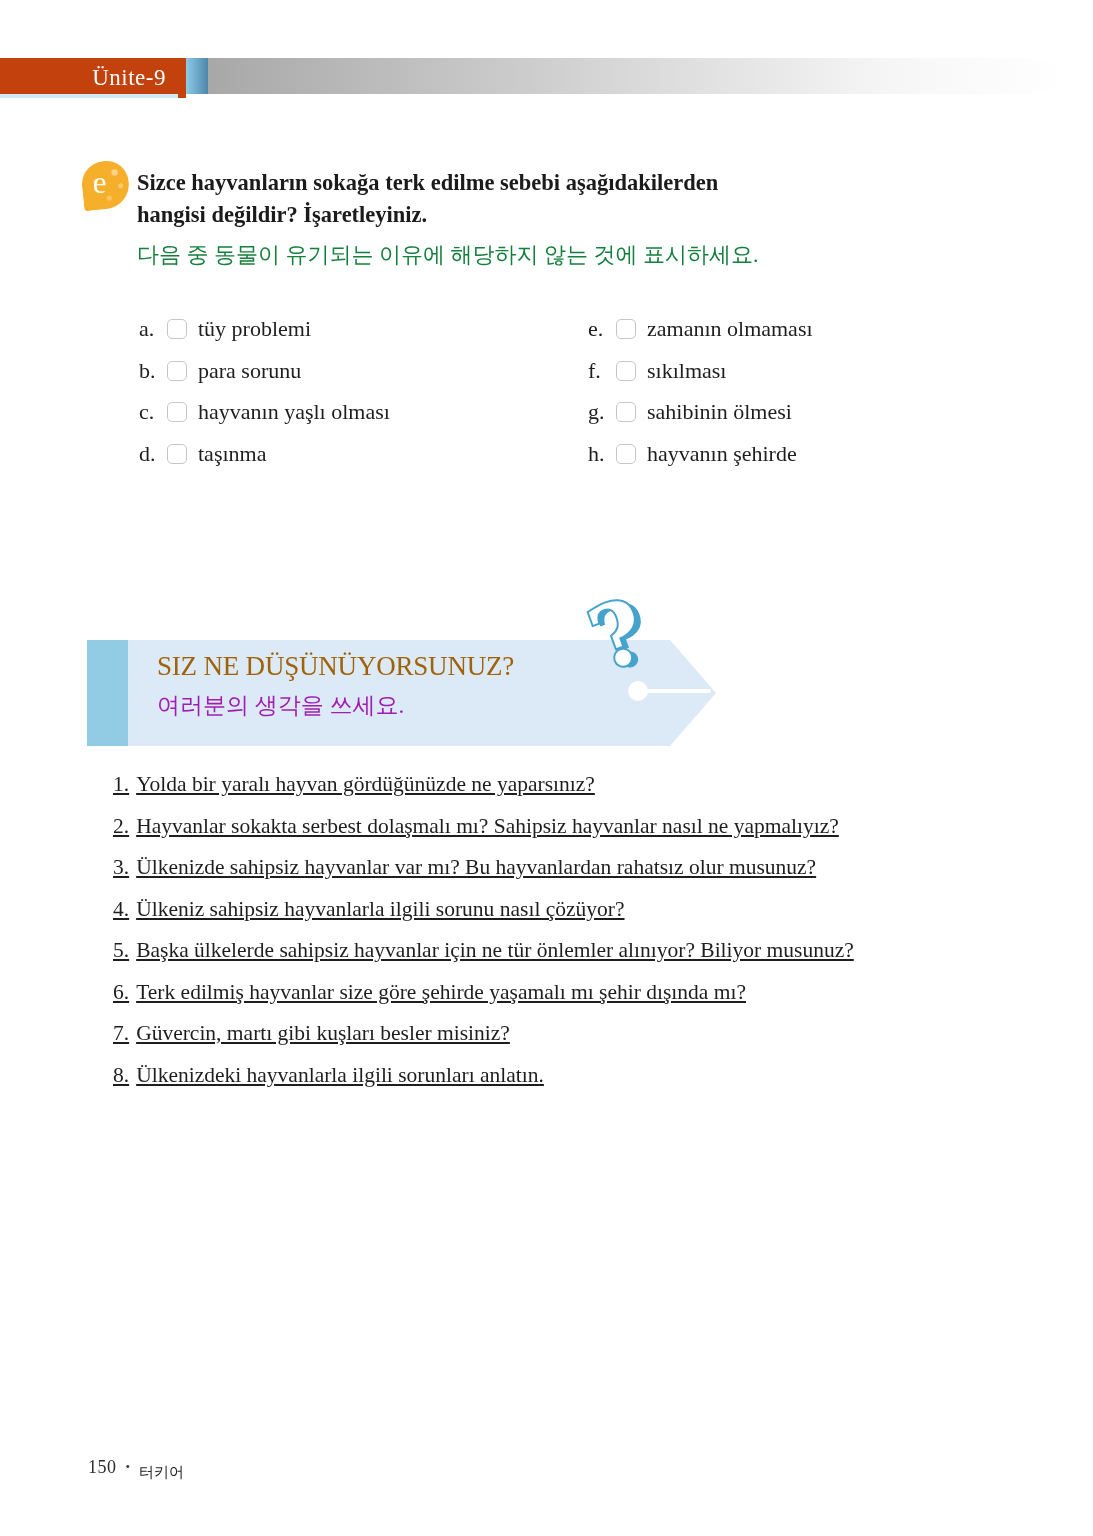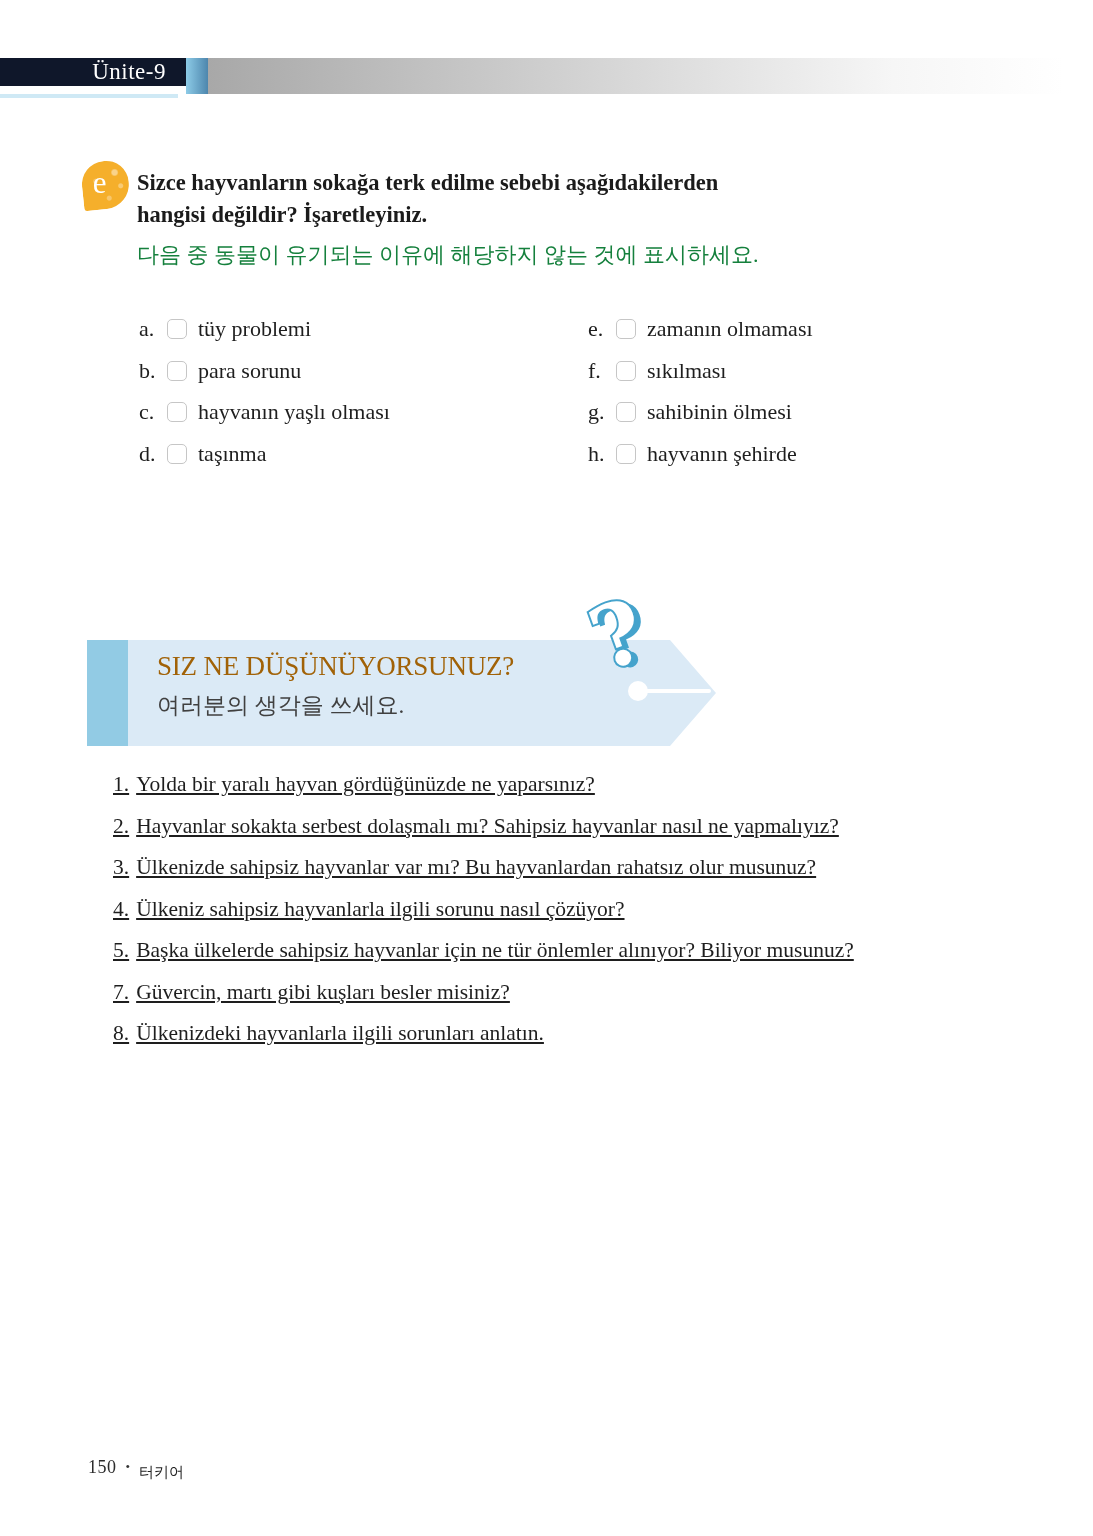--- a/index.html
+++ b/index.html
@@ -3,22 +3,22 @@
 <meta charset="utf-8">
 <style>
   html,body { margin:0; padding:0; background:#ffffff; }
   .page {
     position:relative; width:1093px; height:1536px; background:#ffffff;
     font-family:"Liberation Serif", serif; color:#1e1e1e; overflow:hidden;
   }
 
   
   .hdr-blue {
-    position:absolute; left:0; top:58px; width:186px; height:28px;
-    background:#0f172a; display:flex; align-items:center; justify-content:flex-end;
+    position:absolute; left:0; top:58px; width:186px; height:40px;
+    background:#c2410c; display:flex; align-items:center; justify-content:flex-end;
     padding-right:20px; box-sizing:border-box;
   }
   .hdr-blue span { color:#ffffff; font-size:23px; letter-spacing:0.5px; }
   .hdr-fade {
     position:absolute; left:186px; top:58px; width:22px; height:36px;
     background:linear-gradient(to right,#8dcbe7,#4d86ad);
   }
   .hdr-gray {
     position:absolute; left:208px; top:58px; width:856px; height:36px;
     background:linear-gradient(to right,#a8a8a8,#dedede 55%,#f6f6f6 80%,#ffffff);
@@ -64,21 +64,21 @@
 
   
   .banner-dark  { position:absolute; left:87px;  top:640px; width:41px;  height:106px; background:#92cbe4; }
   .banner-main  { position:absolute; left:128px; top:640px; width:542px; height:106px; background:#dbeaf6; }
   .banner-arrow { position:absolute; left:670px; top:640px; width:46px;  height:106px; background:#dbeaf6;
                   clip-path:polygon(0 0, 100% 50%, 0 100%); }
   .banner-line   { position:absolute; left:645px; top:689px; width:66px; height:4px; background:#ffffff; border-radius:2px; z-index:3; }
   .banner-circle { position:absolute; left:628px; top:681px; width:20px; height:20px; background:#ffffff; border-radius:50%; z-index:4; }
   .banner-text  { position:absolute; left:157px; top:651px; z-index:2; }
   .banner-title { font-size:27px; color:#a16207; letter-spacing:-0.2px; }
-  .banner-sub   { margin-top:8px; font-size:23px; color:#404040;
+  .banner-sub   { margin-top:8px; font-size:23px; color:#a21caf;
                   font-family:"Liberation Serif","DejaVu Sans",sans-serif; }
   .qmark { position:absolute; left:572px; top:583px; width:80px; height:108px; z-index:5; overflow:visible; }
 
   
   .questions { position:absolute; left:113px; top:772px; width:880px; }
   .q-row { margin-bottom:16.5px; font-size:21.5px; line-height:25px; white-space:nowrap;text-decoration:underline; }
   .q-num { margin-right:7px; }
 
   
   .footer { position:absolute; left:88px; top:1452px; display:flex; align-items:center; color:#2c2c2c; }
@@ -184,20 +184,23 @@
     <div class="q-row">
       <span class="q-num">3.</span><span class="q-text">Ülkenizde sahipsiz hayvanlar var mı? Bu hayvanlardan rahatsız olur musunuz?</span>
     </div>
     <div class="q-row">
       <span class="q-num">4.</span><span class="q-text">Ülkeniz sahipsiz hayvanlarla ilgili sorunu nasıl çözüyor?</span>
     </div>
     <div class="q-row">
       <span class="q-num">5.</span><span class="q-text">Başka ülkelerde sahipsiz hayvanlar için ne tür önlemler alınıyor? Biliyor musunuz?</span>
     </div>
     <div class="q-row">
+      <span class="q-num">6.</span><span class="q-text">Terk edilmiş hayvanlar size göre şehirde yaşamalı mı şehir dışında mı?</span>
+    </div>
+    <div class="q-row">
       <span class="q-num">7.</span><span class="q-text">Güvercin, martı gibi kuşları besler misiniz?</span>
     </div>
     <div class="q-row">
       <span class="q-num">8.</span><span class="q-text">Ülkenizdeki hayvanlarla ilgili sorunları anlatın.</span>
     </div>
   </div>
 
   <div class="footer">
     <span class="footer-page">150</span>
     <span class="footer-dot">•</span>

